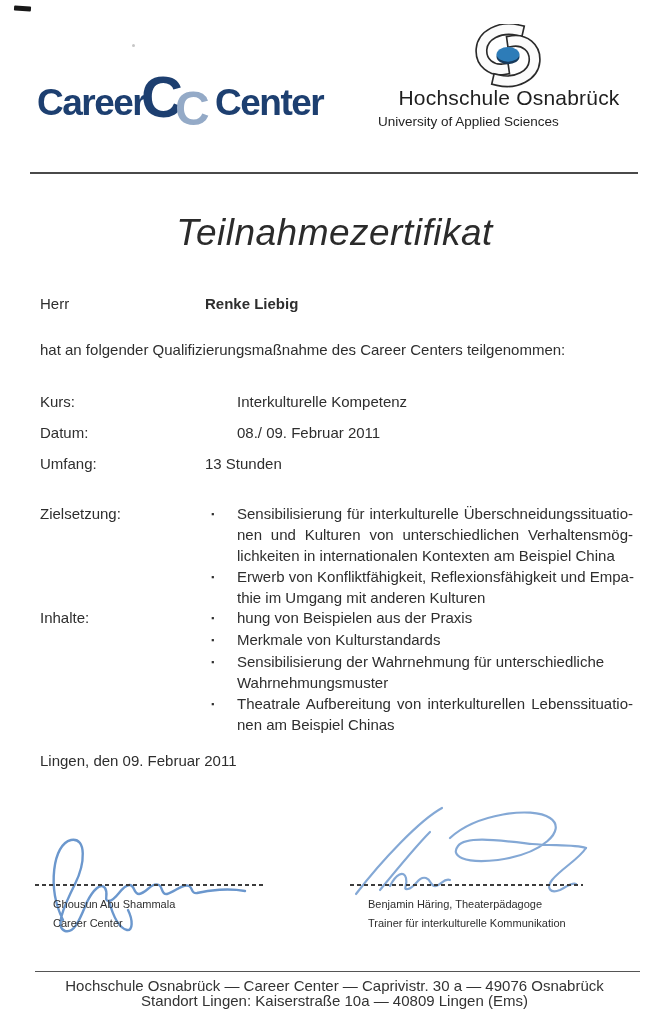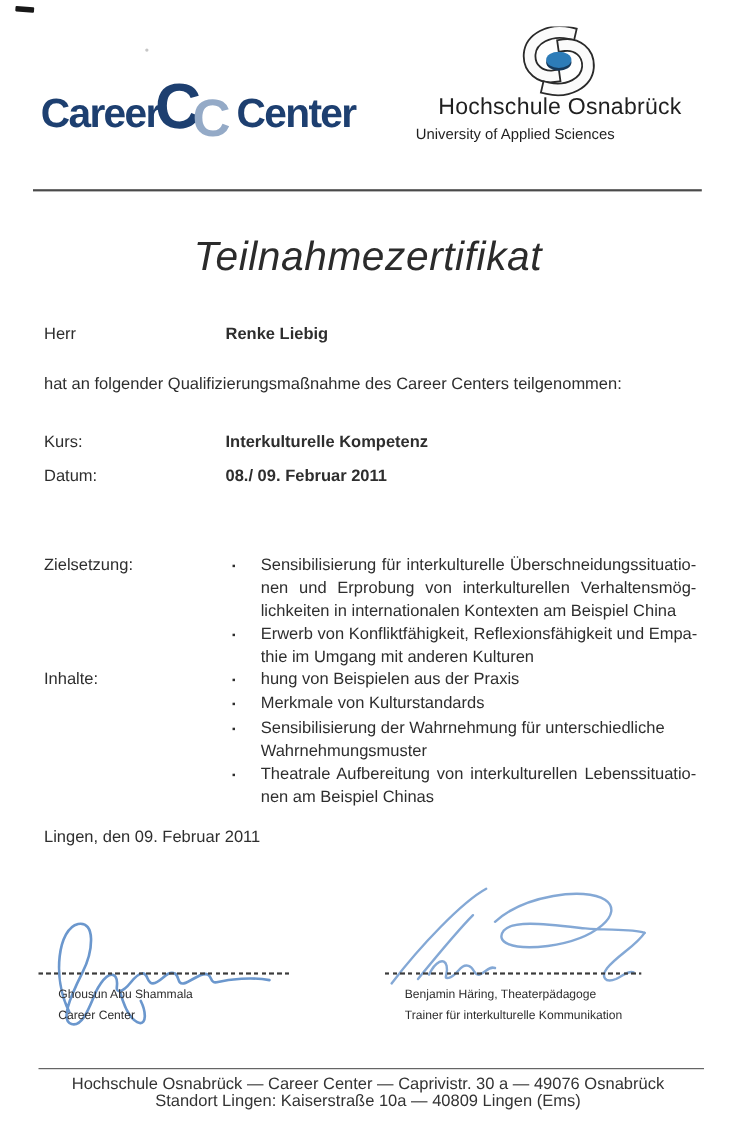--- a/index.html
+++ b/index.html
@@ -25,21 +25,21 @@
 
   
   .bodytext{font-size:15px;line-height:20px;}
   .salutation{left:40px;top:294px;}
   .recipient{left:205px;top:294px;font-weight:bold;}
   .intro{left:40px;top:340px;}
 
   .details{left:40px;top:392px;width:592px;}
   .detail-row{margin-bottom:11px;line-height:20px;font-size:15px;}
   .detail-label{display:inline-block;width:165px;}
-  .detail-value.b{font-weight:bold;}
+  .detail-value.b{font-weight:normal;margin-left:32px;}
 
   .section{left:40px;width:600px;font-size:15px;}
   .sec-0{top:503px;}
   .sec-1{top:607px;}
   .section-label{position:absolute;left:0;top:0;line-height:21px;}
   .bullets{margin-left:171px;}
   .bullet-item{display:flex;}
   .bullet-marker{width:26px;font-size:9px;line-height:21px;padding-top:1px;color:#2e2e2e;}
   .bullet-lines{width:396px;}
   .bline{line-height:21px;white-space:nowrap;}
@@ -102,30 +102,31 @@
 
   <div class="abs title">Teilnahmezertifikat</div>
 
   <div class="abs bodytext salutation">Herr</div>
   <div class="abs bodytext recipient">Renke Liebig</div>
   <div class="abs bodytext intro">hat an folgender Qualifizierungsmaßnahme des Career Centers teilgenommen:</div>
 
   <div class="abs details">
       <div class="detail-row"><span class="detail-label">Kurs:</span><span class="detail-value b">Interkulturelle Kompetenz</span></div>
       <div class="detail-row"><span class="detail-label">Datum:</span><span class="detail-value b">08./ 09. Februar 2011</span></div>
+      <div class="detail-row"><span class="detail-label">Umfang:</span><span class="detail-value">13 Stunden</span></div>
     </div>
 
   <div class="abs section sec-0">
       <span class="section-label">Zielsetzung:</span>
       <div class="bullets">
         <div class="bullet-item">
           <div class="bullet-marker">▪</div>
           <div class="bullet-lines">
             <div class="bline j">Sensibilisierung für interkulturelle Überschneidungssituatio-</div>
-            <div class="bline j">nen und Erprobung von interkulturellen Verhaltensmög-</div>
+            <div class="bline j">nen und Kulturen von unterschiedlichen Verhaltensmög-</div>
             <div class="bline">lichkeiten in internationalen Kontexten am Beispiel China</div>
           </div>
         </div>
         <div class="bullet-item">
           <div class="bullet-marker">▪</div>
           <div class="bullet-lines">
             <div class="bline j">Erwerb von Konfliktfähigkeit, Reflexionsfähigkeit und Empa-</div>
             <div class="bline">thie im Umgang mit anderen Kulturen</div>
           </div>
         </div>

